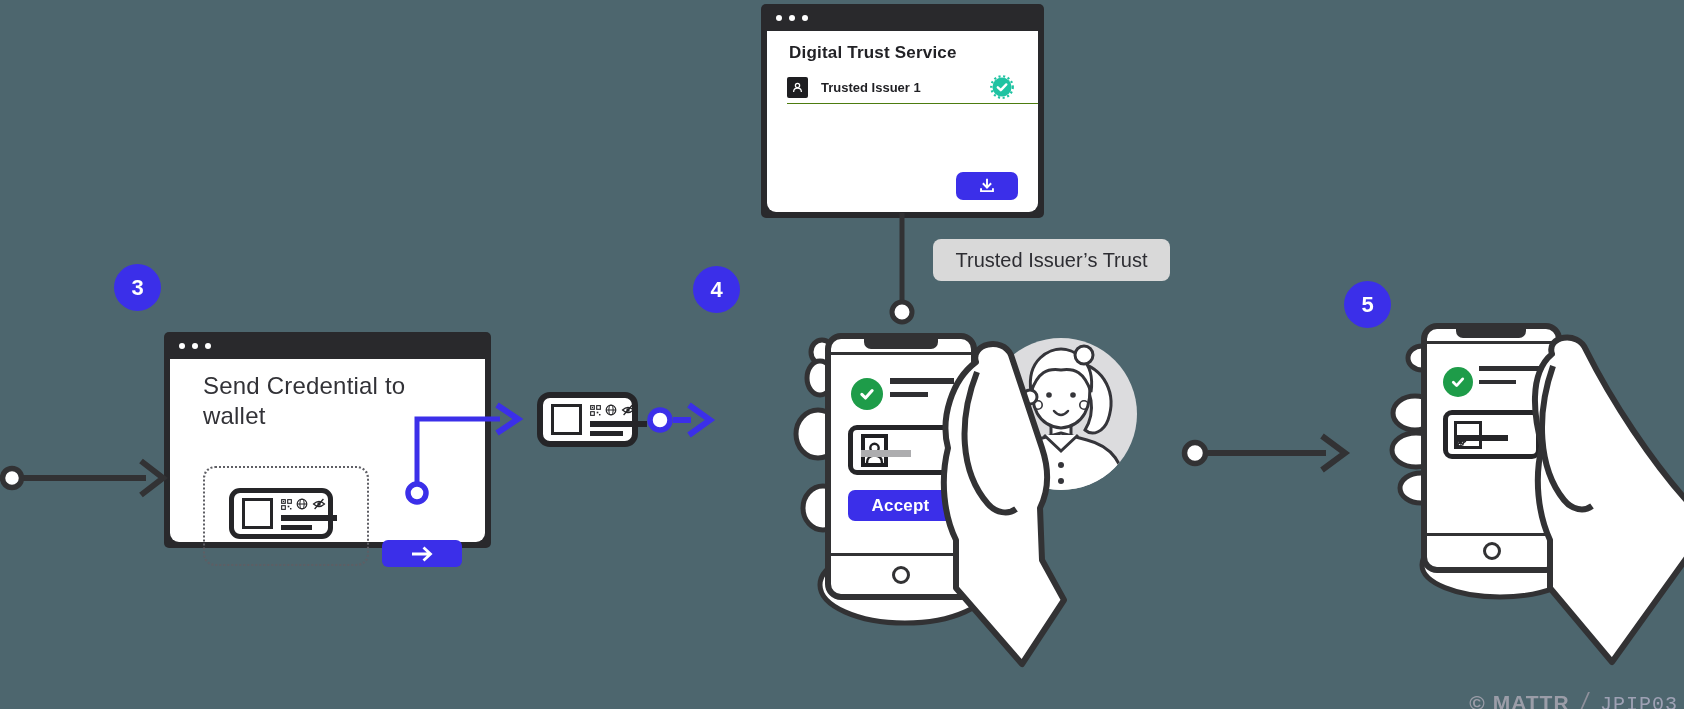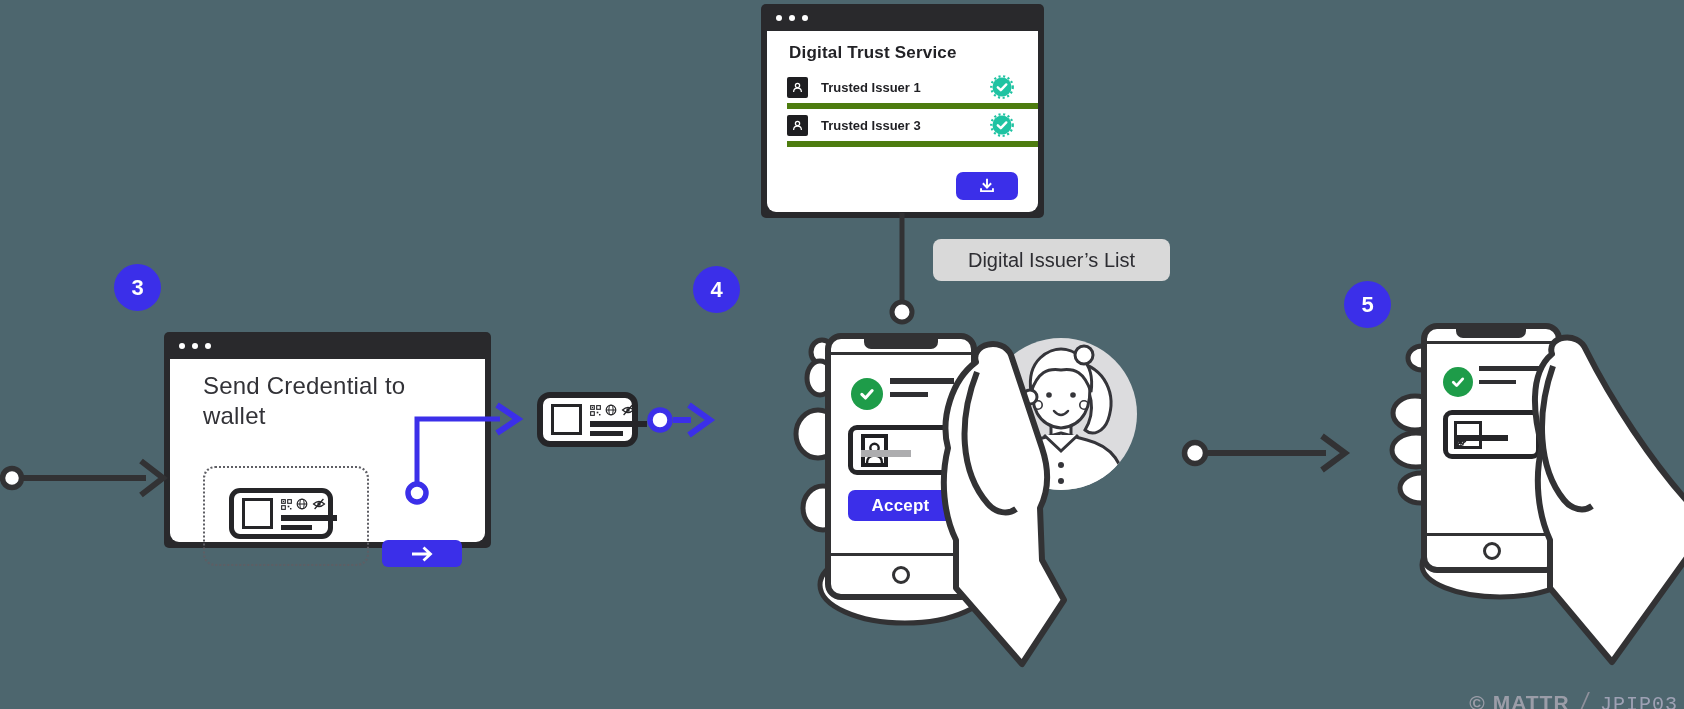--- a/index.html
+++ b/index.html
@@ -13,21 +13,21 @@
   .window { position:absolute; background:#29292C; border-radius:4px; box-shadow:0 0 0 1px #29292C; }
   .titlebar { height:26px; display:flex; align-items:center; padding-left:14px; gap:7px; }
   .dot { width:6px; height:6px; border-radius:50%; background:#fff; }
   .window-body { position:absolute; left:5px; right:5px; bottom:5px; top:26px; background:#fff; border-radius:0 0 9px 9px; }
 
   
   .dts { left:762px; top:5px; width:281px; height:212px; }
   .dts .window-body { padding:8px 0 0 20px; box-sizing:border-box; }
   .dts-title { font-size:17px; font-weight:bold; color:#222226; margin:4px 0 8px 2px; letter-spacing:0.2px; }
   .issuer-row { display:flex; align-items:center; height:32px; padding-right:24px; }
-  .issuer-row:not(:last-child){ border-bottom:6px solid #4d7c0f; }
+  .issuer-row:not(:last-child){ border-bottom:1px solid #4d7c0f; }
   .issuer-icon { width:21px; height:21px; background:#1E1E21; border-radius:2px; display:flex; align-items:center; justify-content:center; flex:0 0 auto; }
   .issuer-label { font-size:13px; font-weight:bold; color:#1F1F23; margin-left:13px; }
   .issuer-badge { margin-left:auto; width:24px; height:24px; }
   .download-btn { position:absolute; right:20px; bottom:12px; width:62px; height:28px; background:#3B2FE9; border-radius:7px; display:flex; align-items:center; justify-content:center; }
 
   
   .send { left:165px; top:333px; width:325px; height:214px; }
   .send-title { position:absolute; left:33px; top:12px; width:210px; font-size:24px; line-height:30px; font-weight:normal; color:#323237; letter-spacing:0.2px; }
   .dotted-box { position:absolute; left:33px; top:107px; width:162px; height:96px; border:2px dotted #5E5E64; border-radius:12px; }
   .send-btn { position:absolute; left:212px; top:181px; width:80px; height:27px; background:#3B2FE9; border-radius:6px; display:flex; align-items:center; justify-content:center; }
@@ -86,46 +86,30 @@
         <span class="issuer-badge">
           <svg width="24" height="24" viewBox="0 0 24 24">
               <circle cx="12" cy="12" r="10.8" fill="none" stroke="#1FC3A2" stroke-width="2.2" stroke-dasharray="2.1 2.6"></circle>
               <circle cx="12" cy="12" r="9.6" fill="#1FC3A2"></circle>
               <path d="M7.8,12.3 L10.8,15.2 L16.3,9.4" fill="none" stroke="#fff" stroke-width="2.4" stroke-linecap="round" stroke-linejoin="round"></path>
             </svg>
         </span>
       </div>
 
 
-      <div class="issuer-row">
-        <span class="issuer-icon">
-          <svg width="15" height="15" viewBox="0 0 24 24">
-              <circle cx="12" cy="8.6" r="3.4" fill="none" stroke="#fff" stroke-width="2"></circle>
-              <path d="M5.8,19 C5.8,14.6 8.8,13 12,13 C15.2,13 18.2,14.6 18.2,19" fill="none" stroke="#fff" stroke-width="2"></path>
-            </svg>
-        </span>
-        <span class="issuer-label">Trusted Issuer 3</span>
-        <span class="issuer-badge">
-          <svg width="24" height="24" viewBox="0 0 24 24">
-              <circle cx="12" cy="12" r="10.8" fill="none" stroke="#1FC3A2" stroke-width="2.2" stroke-dasharray="2.1 2.6"></circle>
-              <circle cx="12" cy="12" r="9.6" fill="#1FC3A2"></circle>
-              <path d="M7.8,12.3 L10.8,15.2 L16.3,9.4" fill="none" stroke="#fff" stroke-width="2.4" stroke-linecap="round" stroke-linejoin="round"></path>
-            </svg>
-        </span>
-      </div>
 
       <div class="download-btn">
         <svg width="22" height="22" viewBox="0 0 24 24">
             <path d="M12,4 V13 M7.5,9 L12,13.8 L16.5,9 M5.5,14.5 V17.6 H18.5 V14.5" fill="none" stroke="#fff" stroke-width="2.1"></path>
           </svg>
       </div>
     </div>
   </div>
 
-  <div class="callout">Digital Issuer’s List</div>
+  <div class="callout">Trusted Issuer’s Trust</div>
 
   <div class="window send">
     <div class="titlebar">
       <span class="dot"></span>
       <span class="dot"></span>
       <span class="dot"></span>
     </div>
     <div class="window-body">
       <div class="send-title">Send Credential to wallet</div>
       <div class="dotted-box">

